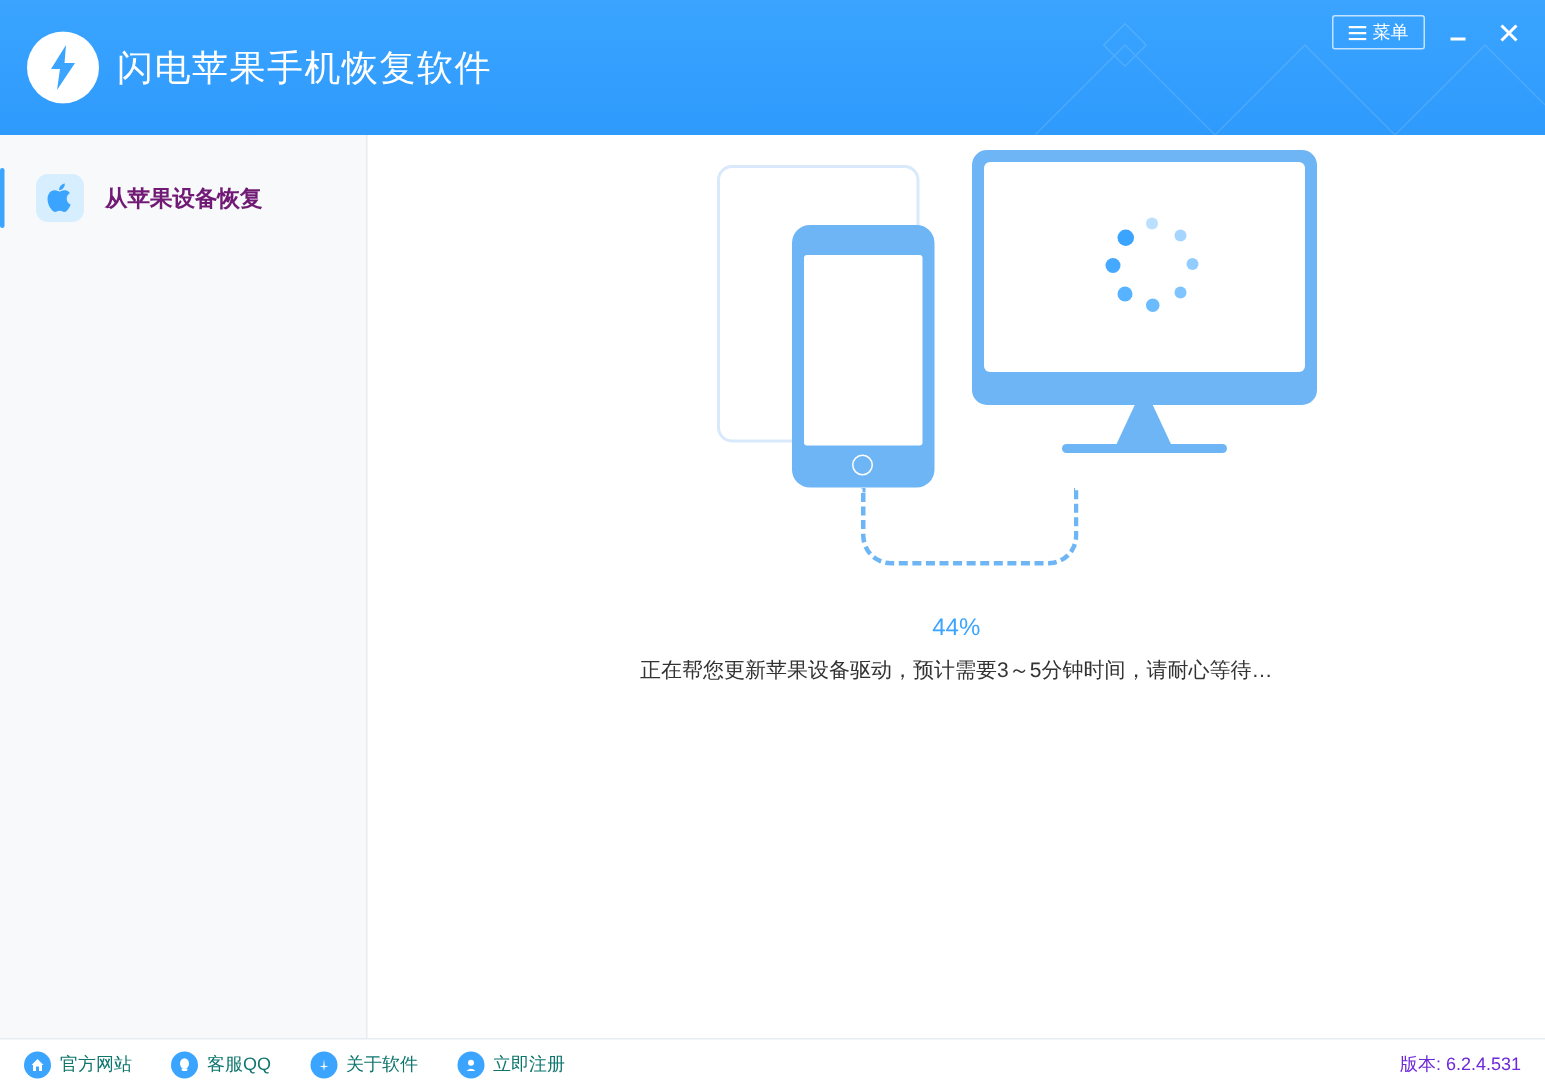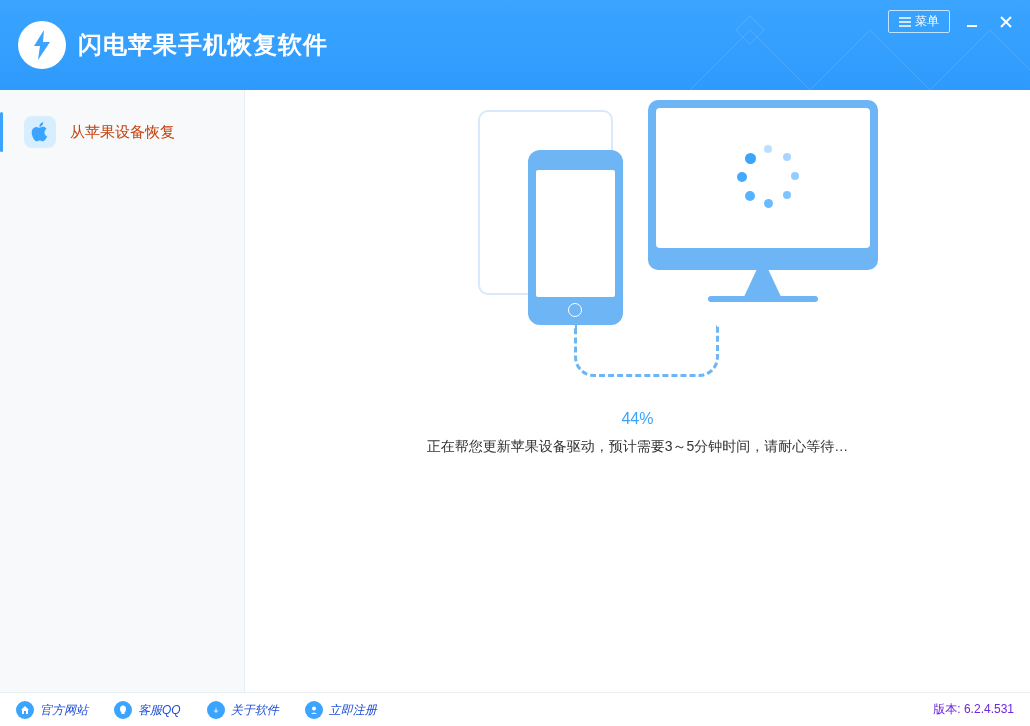--- a/index.html
+++ b/index.html
@@ -37,21 +37,21 @@
   align-items: center;
   justify-content: center;
   margin-right: 12px;
   position: relative;
   border: 2px solid rgba(255,255,255,0.6);
 }
 .app-logo-circle svg { width: 26px; height: 30px; }
 .app-title {
   color: #fff;
   font-size: 24px;
-  font-weight: bold;
+  font-weight: normal;
   letter-spacing: 1px;
 }
 .window-controls {
   position: absolute;
   right: 12px;
   top: 10px;
   display: flex;
   align-items: center;
   gap: 10px;
   padding-left: 21px;
@@ -111,21 +111,21 @@
   width: 32px;
   height: 32px;
   border-radius: 8px;
   display: flex;
   align-items: center;
   justify-content: center;
 }
 .side-icon-apple { background: #d7eeff; }
 .side-icon-itunes { background: #ffe2e2; }
 .side-label { font-size: 15px; color: #333; }
-.side-item.active .side-label { color: #c2410c; }
+.side-item.active .side-label { color: #701a75; font-weight: bold; }
 .main {
   flex: 1;
   position: relative;
   display: flex;
   flex-direction: column;
   align-items: center;
 }
 .illustration {
   position: relative;
   width: 520px;
@@ -279,26 +279,25 @@
   align-items: center;
   padding: 0 16px;
   background: #fff;
 }
 .footer-left {
   display: flex;
   gap: 26px;
 }
 .footer-link {
   display: flex;
-  align-items: flex-end;
+  align-items: center;
   gap: 6px;
-  color: #1d4ed8;
+  color: #0f766e;
   font-size: 12px;
   cursor: pointer;
-  font-style: italic;
 }
 .footer-icon {
   width: 18px;
   height: 18px;
   border-radius: 50%;
   background: #3aa4ff;
   display: flex;
   align-items: center;
   justify-content: center;
 }

